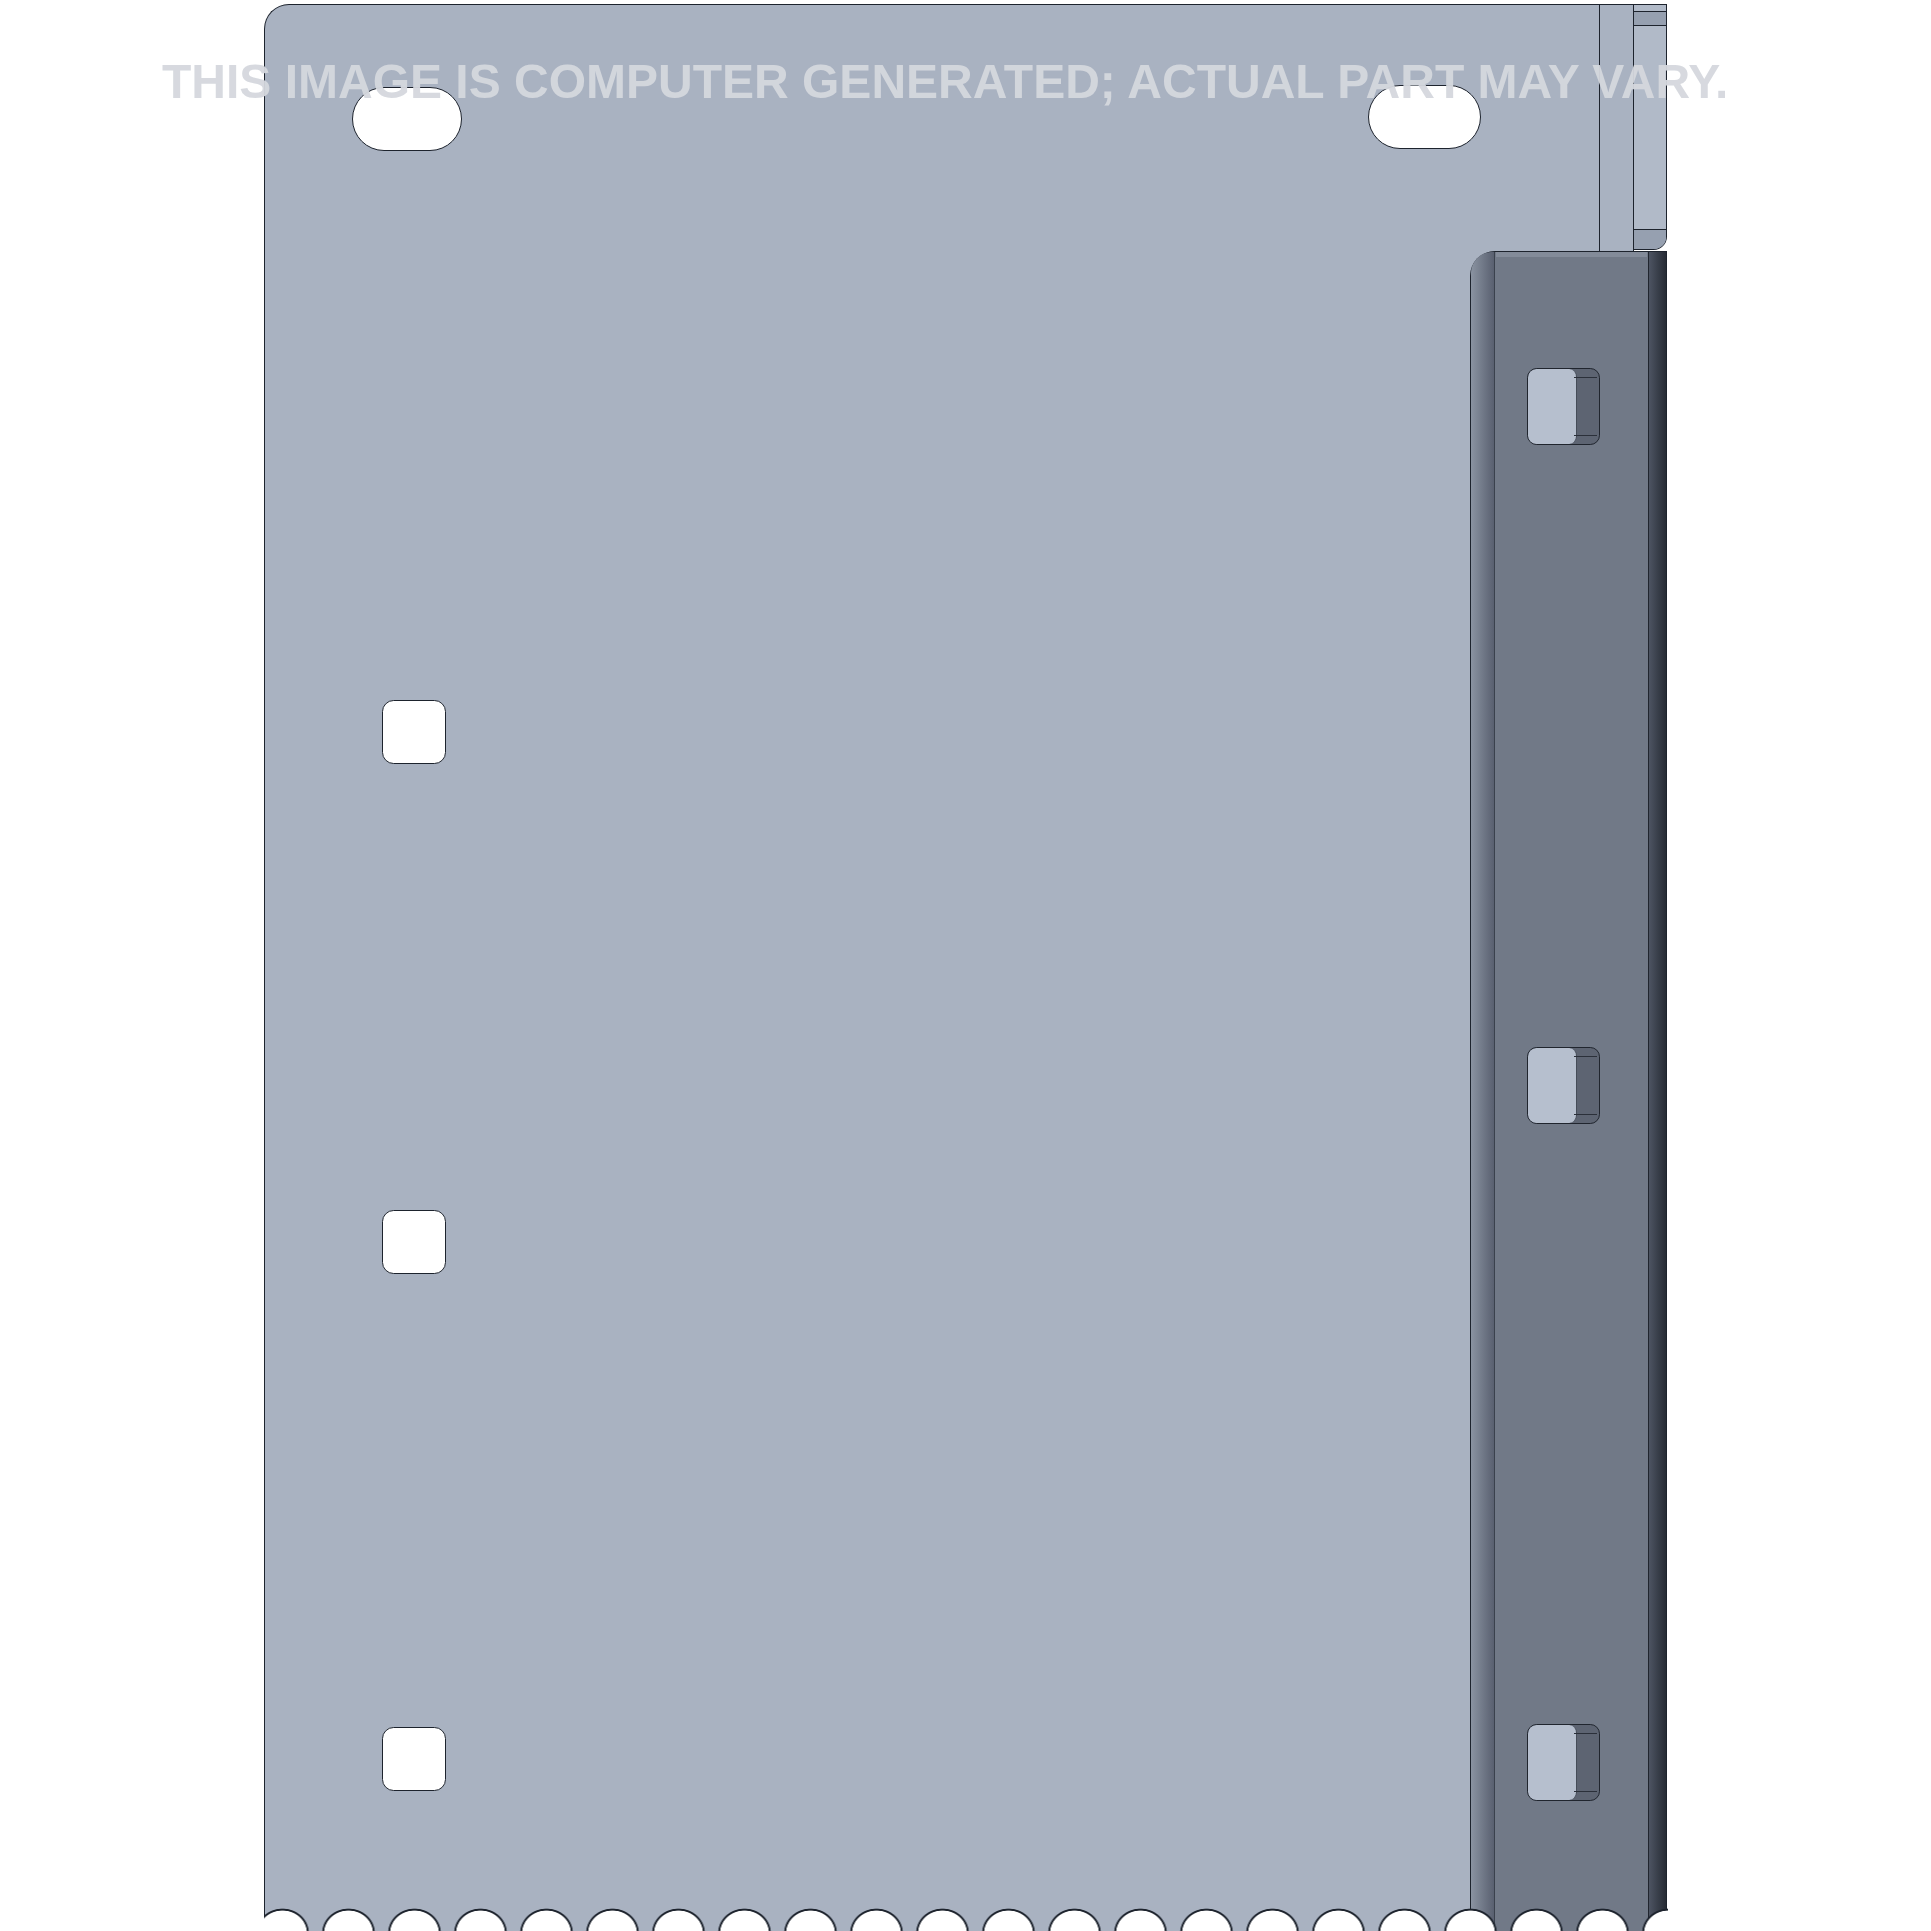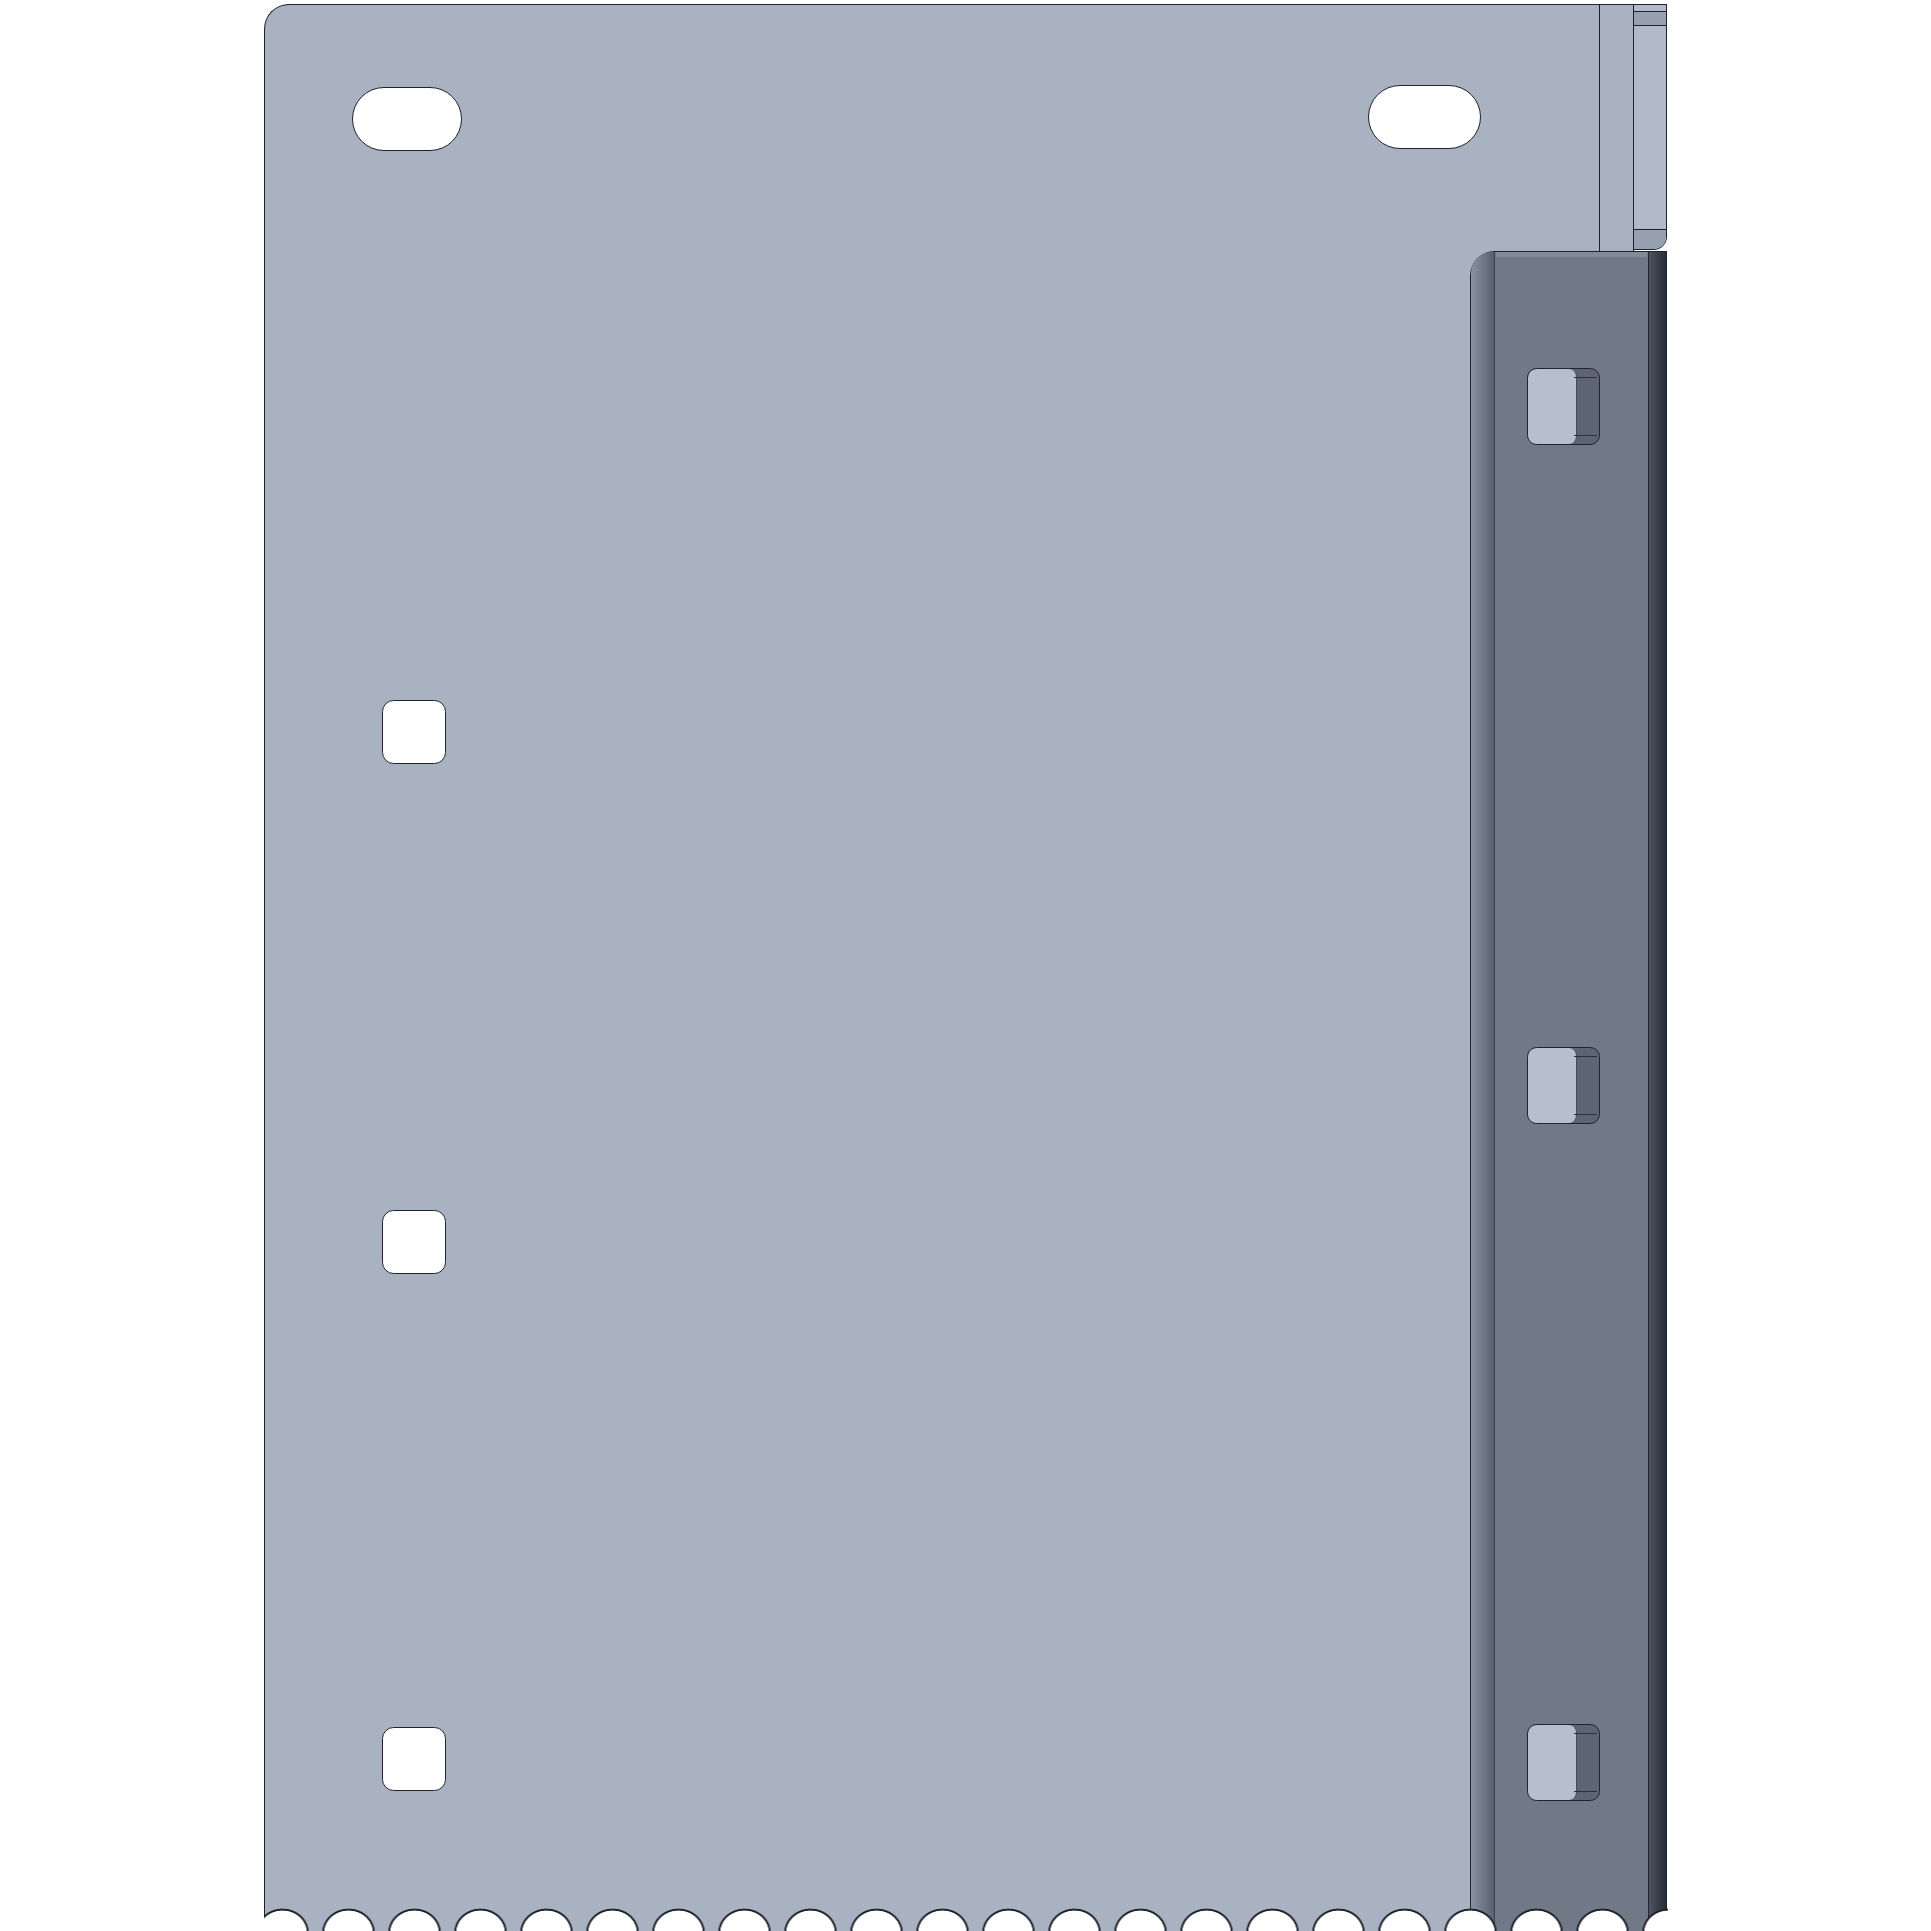--- a/index.html
+++ b/index.html
@@ -184,15 +184,16 @@
   </div>
 
   <div class="slot-hole slot-left"></div>
   <div class="slot-hole slot-right"></div>
   <div class="square-hole sq-1"></div>
   <div class="square-hole sq-2"></div>
   <div class="square-hole sq-3"></div>
 
   <div class="serration"></div>
 
+  <div class="watermark">THIS IMAGE IS COMPUTER GENERATED; ACTUAL PART MAY VARY.</div>
 
 </div>
 
 
 </body></html>

